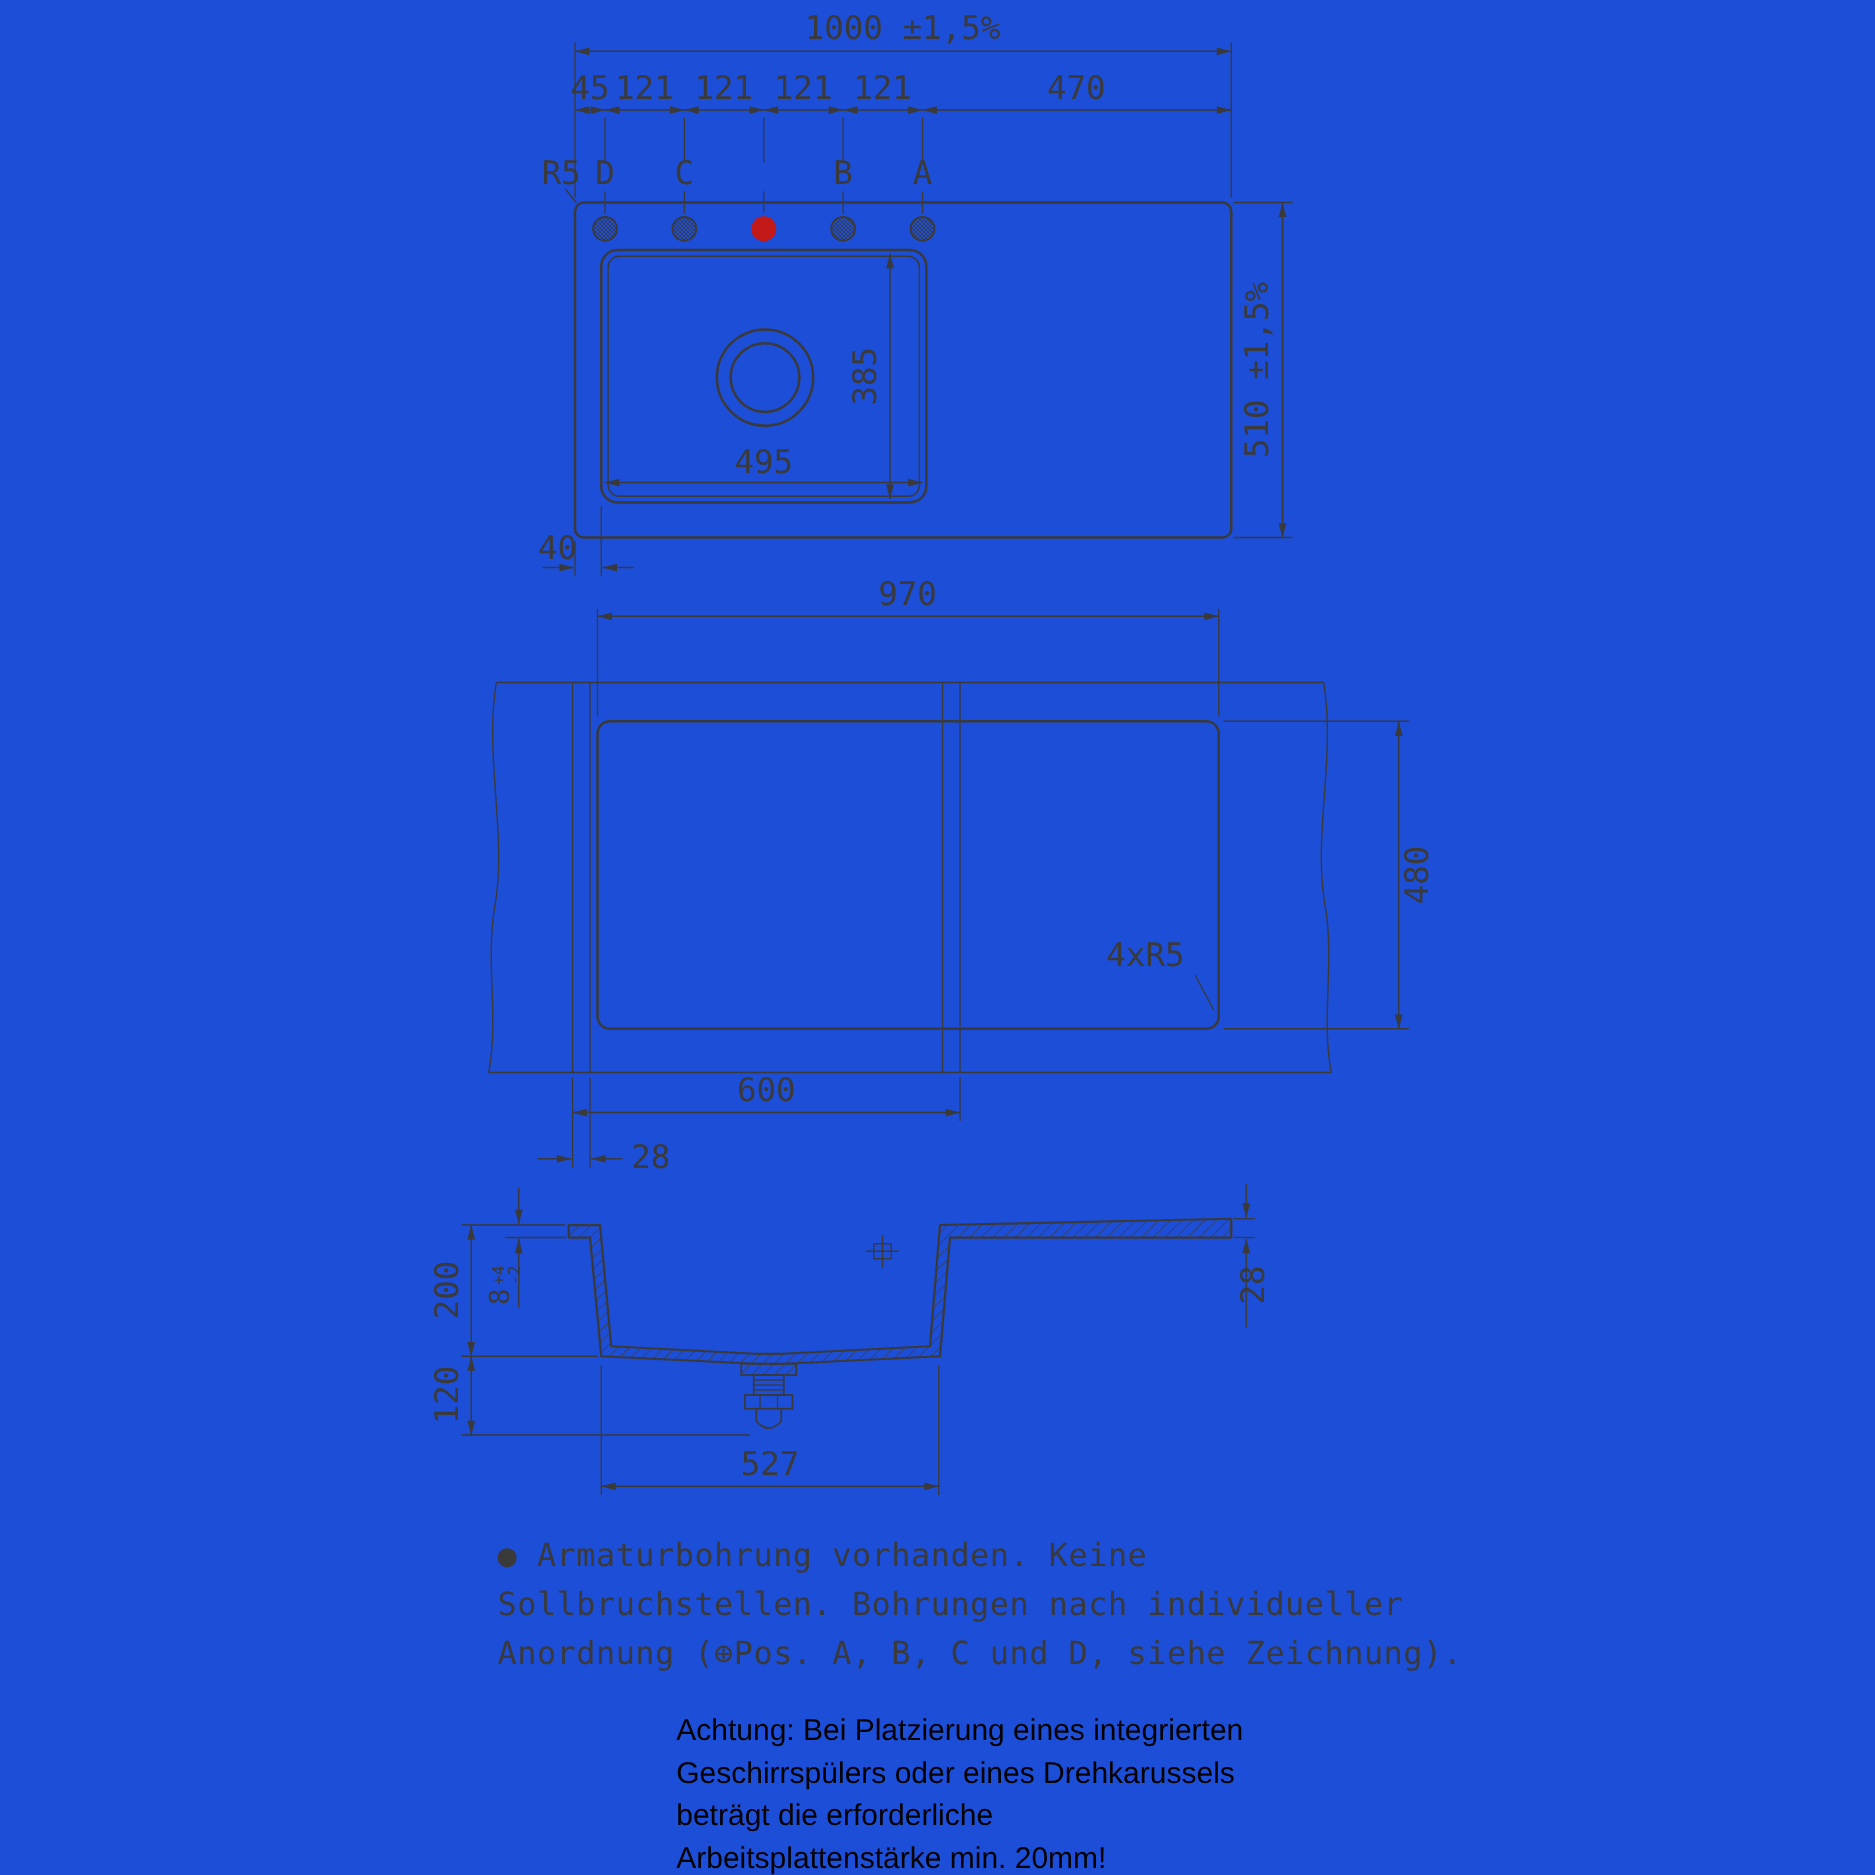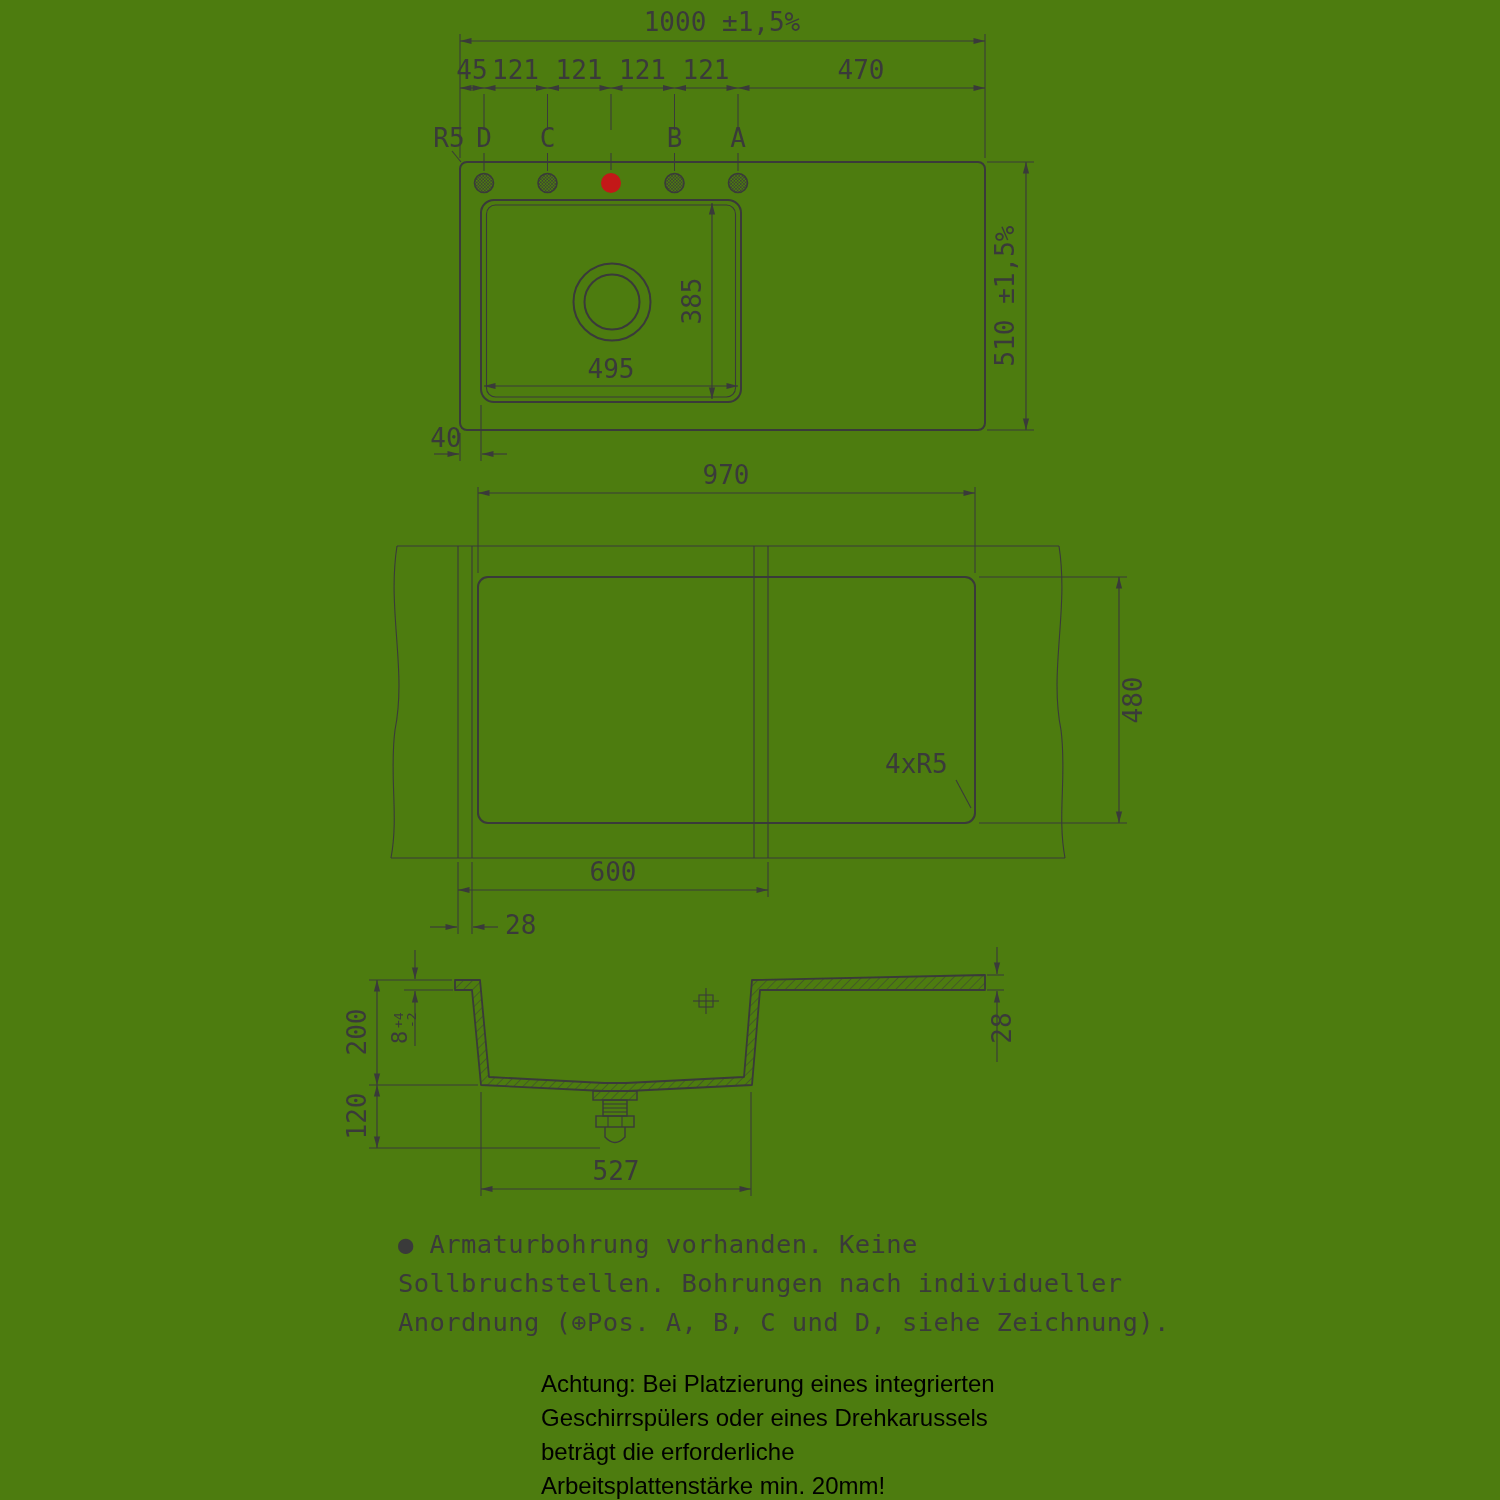--- a/index.html
+++ b/index.html
@@ -1,16 +1,16 @@
 <!DOCTYPE html>
 <html><head>
 <meta charset="utf-8">
 <style>
   html,body{margin:0;padding:0;background:#fff;}
-  .sheet{position:relative;width:1500px;height:1500px;background:#4d7c0f;overflow:hidden;}
+  .sheet{position:relative;width:1500px;height:1500px;background:#1d4ed8;overflow:hidden;}
   svg{display:block;}
   .ol{stroke:#3a3a3a;stroke-width:2;fill:none;stroke-linejoin:round;}
   .ol2{stroke:#3a3a3a;stroke-width:1.1;fill:none;}
   .dim{stroke:#3a3a3a;stroke-width:1.15;fill:none;}
   .ext{stroke:#3a3a3a;stroke-width:1.05;fill:none;}
   .mat{stroke:#3a3a3a;stroke-width:1.8;stroke-linejoin:round;}
   .dimtxt{font-family:"DejaVu Sans Mono",monospace;font-size:26px;fill:#3a3a3a;}
   .small{font-size:13px;}
   .mid{font-size:22px;}
   .note{font-family:"DejaVu Sans Mono",monospace;font-size:25.5px;fill:#3a3a3a;letter-spacing:.4px;}

